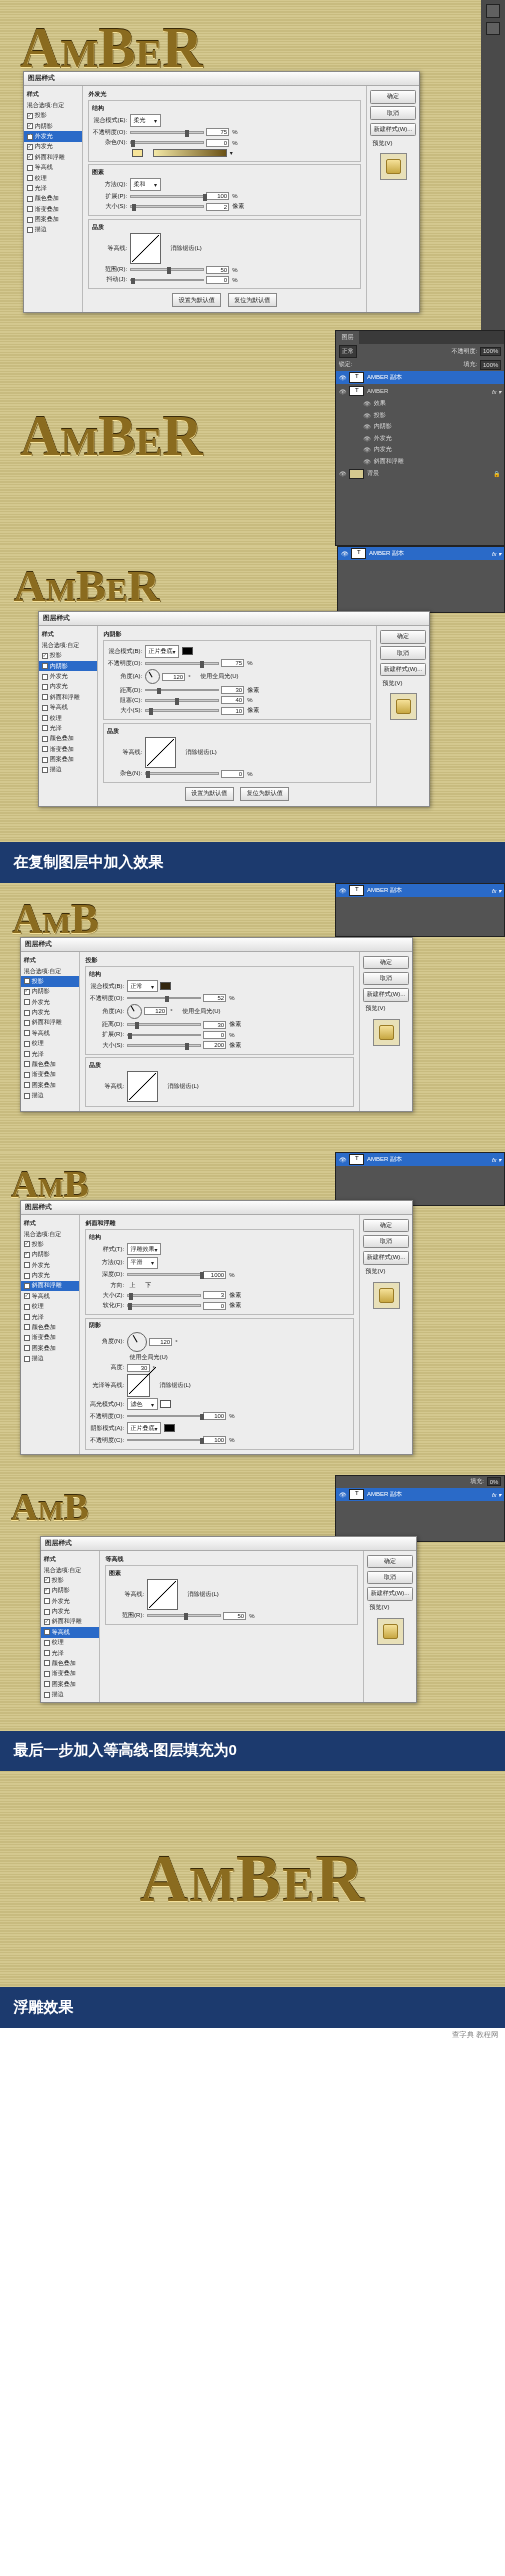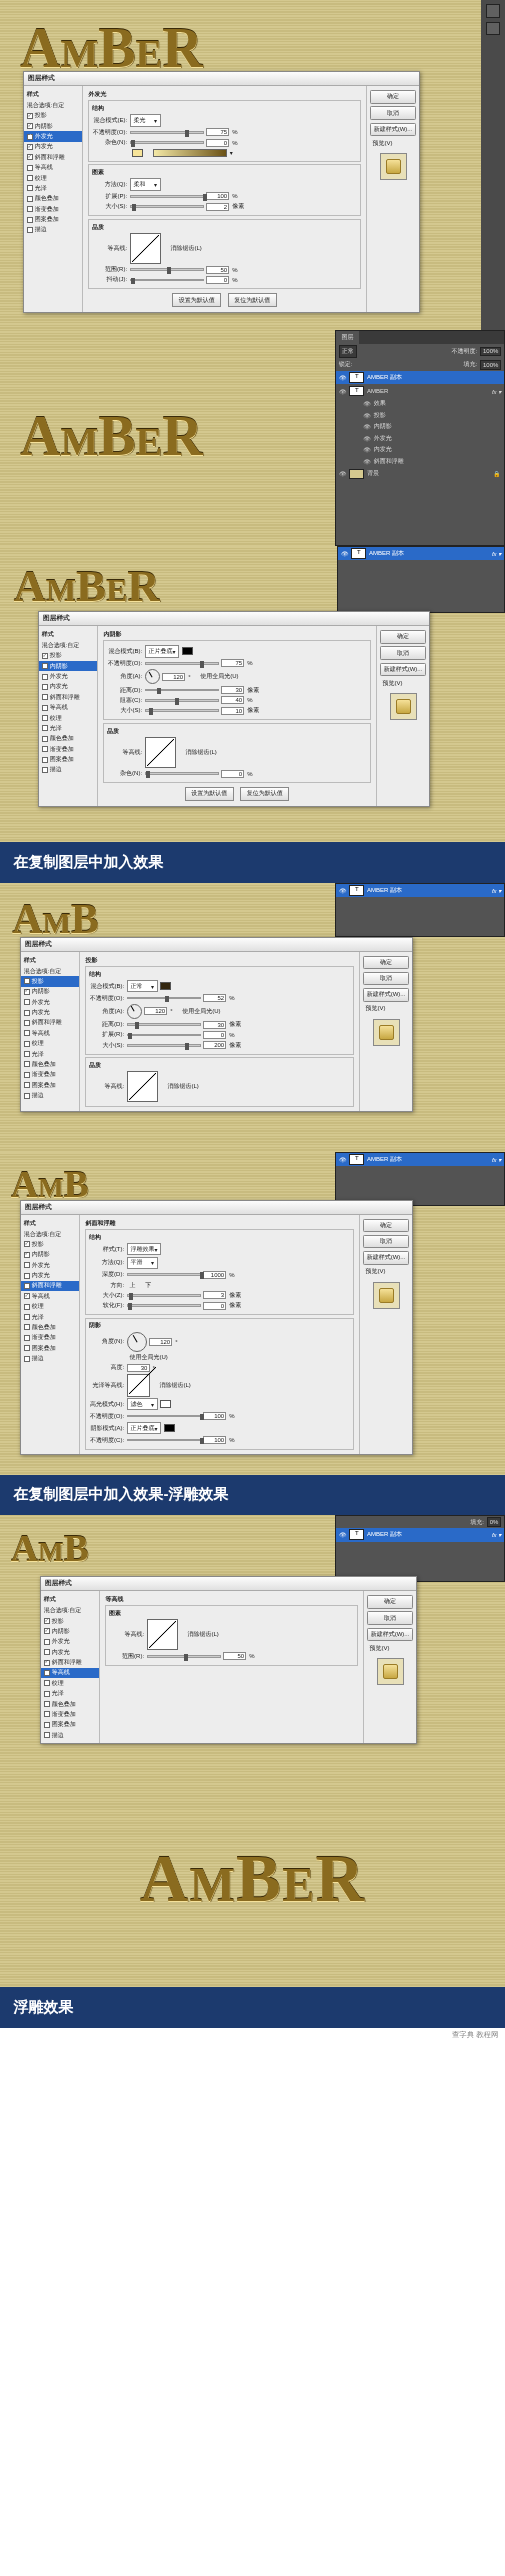--- a/index.html
+++ b/index.html
@@ -752,21 +752,20 @@
               <span class="cb on"></span>
               <span>预览(V)</span>
             </div>
           <div class="thumb-prev">
               <div class="inner"></div>
             </div>
         </div>
       </div>
     </div>
   </div>
-  <div class="caption">在复制图层中加入效果-浮雕效果</div>
 </div>
 
 <div class="section">
   <div class="imgblock canvas-bg" style="height:256px">
     <div class="amber-text" style="top:10.8px;left:10.8px;font-size:27px"><span class="big">A</span><span>M</span><span class="big">B</span></div>
     <div class="panel" style="right:0;top:0;width:170px;height:67px">
       <div class="prow">
         <span style="margin-left:auto">填充:</span>
         <span class="dd">0%</span>
       </div>
@@ -857,20 +856,21 @@
               <span class="cb on"></span>
               <span>预览(V)</span>
             </div>
           <div class="thumb-prev">
               <div class="inner"></div>
             </div>
         </div>
       </div>
     </div>
   </div>
+  <div class="caption">最后一步加入等高线-图层填充为0</div>
 </div>
 
 <div class="section">
   <div class="imgblock canvas-bg result">
     <div class="amber-text"><span class="big">A</span><span>M</span><span class="big">B</span><span>E</span><span class="big">R</span></div>
   </div>
   <div class="caption">浮雕效果</div>
 </div>
 
 <div class="footer">查字典 教程网</div>

